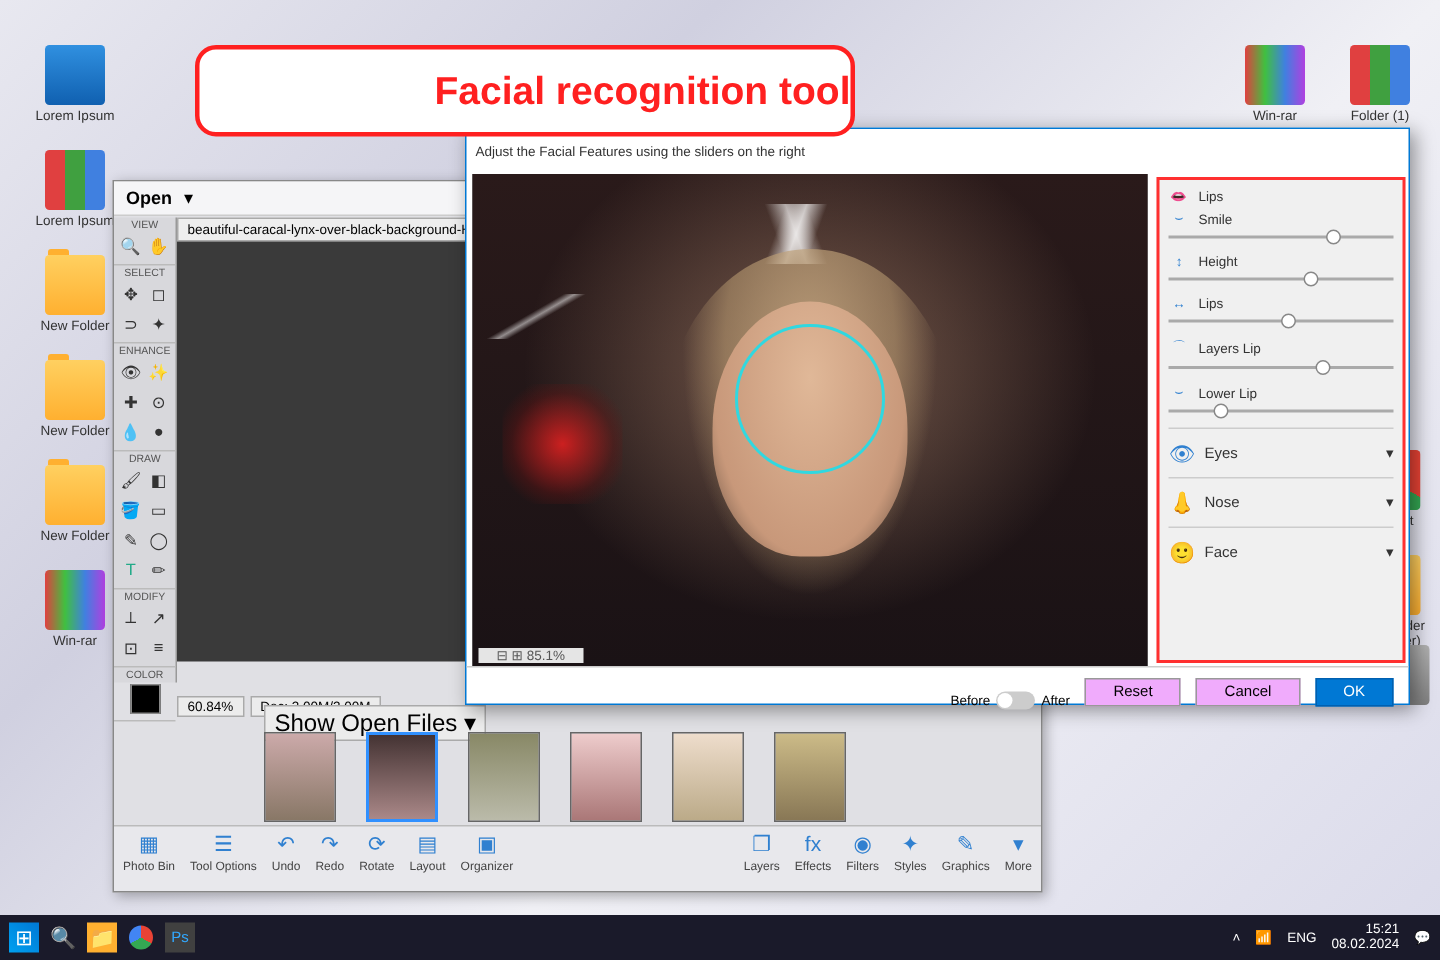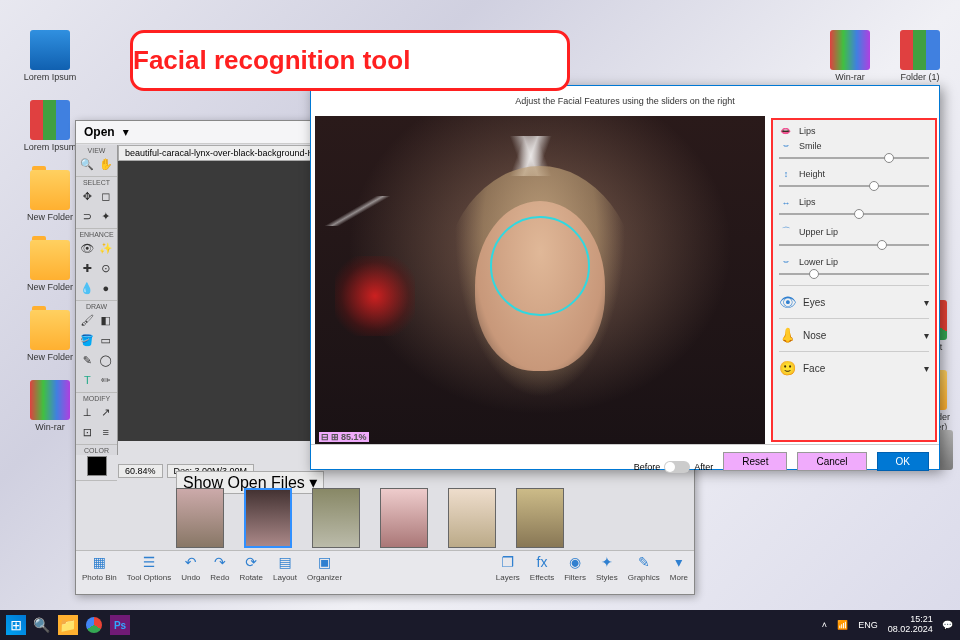--- a/index.html
+++ b/index.html
@@ -8,21 +8,21 @@
 .desktop-icon { position: absolute; width: 56px; text-align: center; font-size: 9px; color: #333; }
 .desktop-icon .ico { width: 40px; height: 40px; margin: 0 auto 2px; border-radius: 3px; }
 .ico-pc { background: linear-gradient(#3090e0, #1060b0); }
 .ico-folder { background: linear-gradient(#ffd060, #ffb030); border-radius: 2px 2px 3px 3px; position: relative; }
 .ico-folder::before { content: ''; position: absolute; top: -4px; left: 2px; width: 14px; height: 4px; background: #ffb030; border-radius: 2px 2px 0 0; }
 .ico-rar { background: linear-gradient(90deg,#e04040,#40c040,#4080e0,#b040e0); }
 .ico-books { background: linear-gradient(90deg,#e04040 33%,#40a040 33%,#40a040 66%,#4080e0 66%); }
 .ico-chrome { background: radial-gradient(circle, #fff 25%, transparent 25%), conic-gradient(#ea4335 0deg 120deg, #34a853 120deg 240deg, #4285f4 240deg 360deg); border-radius: 50%; }
 .ico-trash { background: linear-gradient(#b0b0b0, #808080); border-radius: 3px 3px 5px 5px; }
 
-.annotation { position: absolute; top: 30px; left: 130px; width: 440px; border: 3px solid #ff2020; border-radius: 14px; background: #fff; color: #ff2020; font-size: 26px; font-weight: bold; text-align: left; padding: 12px 0; z-index: 50; }
+.annotation { position: absolute; top: 30px; left: 130px; width: 440px; border: 3px solid #ff2020; border-radius: 14px; background: #fff; color: #ff2020; font-size: 26px; font-weight: bold; text-align: right; padding: 12px 0; z-index: 50; }
 
 .editor-window { position: absolute; top: 120px; left: 75px; width: 620px; height: 475px; background: #e0e0e4; border: 1px solid #888; box-shadow: 2px 2px 8px rgba(0,0,0,0.3); }
 .editor-header { background: #f5f5f7; border-bottom: 1px solid #ccc; padding: 4px 8px; font-size: 12px; display: flex; align-items: center; gap: 8px; }
 .toolbox { position: absolute; left: 0; top: 24px; width: 42px; background: #d8d8dc; border-right: 1px solid #999; height: 310px; font-size: 8px; }
 .toolbox-section { border-bottom: 1px solid #bbb; padding: 2px; }
 .toolbox-label { font-size: 7px; color: #555; text-align: center; }
 .tool-row { display: flex; justify-content: space-around; padding: 2px 0; }
 .tool-btn { width: 16px; height: 16px; display: flex; align-items: center; justify-content: center; font-size: 11px; color: #333; cursor: pointer; }
 .color-swatch { width: 20px; height: 20px; border: 1px solid #888; }
 .doc-tab { position: absolute; top: 24px; left: 42px; background: #eee; border: 1px solid #aaa; font-size: 9px; padding: 2px 6px; }
@@ -32,31 +32,31 @@
 .filmstrip { position: absolute; bottom: 46px; left: 100px; display: flex; gap: 20px; }
 .thumb { width: 48px; height: 60px; background: #888; border: 1px solid #666; position: relative; }
 .thumb.selected { border: 2px solid #3090ff; }
 .bottom-toolbar { position: absolute; bottom: 0; left: 0; right: 0; height: 44px; background: #e8e8ec; border-top: 1px solid #bbb; display: flex; justify-content: space-between; padding: 2px 6px; }
 .bt-group { display: flex; gap: 10px; }
 .bt-btn { display: flex; flex-direction: column; align-items: center; font-size: 8px; color: #444; gap: 2px; cursor: pointer; }
 .bt-icon { width: 18px; height: 18px; display: flex; align-items: center; justify-content: center; font-size: 14px; color: #3080d0; }
 
 .facial-window { position: absolute; top: 85px; left: 310px; width: 630px; height: 385px; background: #fff; border: 1px solid #0078d4; box-shadow: 3px 3px 12px rgba(0,0,0,0.4); z-index: 20; }
 .facial-title { background: #0078d4; color: #fff; font-size: 10px; padding: 3px 6px; }
-.facial-hint { font-size: 9px; padding: 10px 6px; color: #333; text-align: center; }
+.facial-hint { font-size: 9px; padding: 10px 6px; color: #333; }
 .facial-body { display: flex; height: 328px; }
 .face-canvas { flex: 1; background: #1a1a1a; position: relative; margin: 0 4px; }
 .face-bg { position: absolute; inset: 0; background: radial-gradient(ellipse at 50% 40%, rgba(255,200,160,0.4), transparent 60%), linear-gradient(180deg, #2a1a1a 0%, #1a1215 100%); }
 .face-lines { position: absolute; top: 20px; left: 0; right: 0; height: 40px; background: linear-gradient(110deg, transparent 45%, rgba(255,255,255,0.7) 48%, transparent 51%), linear-gradient(70deg, transparent 45%, rgba(255,255,255,0.6) 48%, transparent 51%); }
 .face-lines2 { position: absolute; top: 80px; left: 0; width: 100px; height: 30px; background: linear-gradient(150deg, transparent 40%, rgba(255,255,255,0.5) 45%, transparent 50%); }
 .face-shape { position: absolute; top: 85px; left: 50%; transform: translateX(-50%); width: 130px; height: 170px; background: radial-gradient(ellipse at 50% 30%, #e0b898 0%, #c8987a 70%, transparent 100%); border-radius: 50% 50% 45% 45%; }
 .hair { position: absolute; top: 50px; left: 50%; transform: translateX(-50%); width: 200px; height: 260px; background: radial-gradient(ellipse at 50% 25%, rgba(200,170,130,0.8) 0%, rgba(180,150,110,0.6) 40%, transparent 60%); border-radius: 50% 50% 30% 30%; }
 .red-shape { position: absolute; top: 140px; left: 20px; width: 80px; height: 80px; background: radial-gradient(circle, #cc2020 0%, rgba(100,20,20,0.4) 60%, transparent 80%); }
 .face-circle { position: absolute; top: 100px; left: 50%; transform: translateX(-50%); width: 100px; height: 100px; border: 2px solid #30d8e0; border-radius: 50%; }
-.face-zoom { position: absolute; bottom: 2px; left: 4px; font-size: 9px; color: #555; background: #f0abfc; padding: 0 2px; font-weight: bold; }
+.face-zoom { position: absolute; bottom: 2px; left: 4px; font-size: 9px; color: #555; background: #e5e5e5; padding: 0 12px; }
 
 .sliders-panel { width: 166px; border: 2px solid #ff3030; margin: 2px; padding: 6px; background: #f0f0f0; }
 .slider-group { margin-bottom: 4px; }
 .slider-label { display: flex; align-items: center; gap: 6px; font-size: 9px; color: #333; }
 .slider-icon { width: 14px; text-align: center; color: #3080d0; }
 .slider-track { width: 100%; height: 2px; background: #aaa; position: relative; margin: 6px 0 10px; }
 .slider-thumb { position: absolute; top: -4px; width: 10px; height: 10px; background: #fff; border: 1px solid #888; border-radius: 50%; }
 .cat-row { display: flex; align-items: center; justify-content: space-between; padding: 8px 0; font-size: 10px; color: #333; border-top: 1px solid #ccc; }
 .cat-icon { width: 18px; text-align: center; color: #3080d0; font-size: 14px; }
 
@@ -293,21 +293,21 @@
             <span class="slider-icon">↔</span>
             <span>Lips</span>
           </div>
         <div class="slider-track">
             <div class="slider-thumb" style="left:50%"></div>
           </div>
       </div>
       <div class="slider-group">
         <div class="slider-label">
             <span class="slider-icon">⌒</span>
-            <span>Upper Lip</span>
+            <span>Layers Lip</span>
           </div>
         <div class="slider-track">
             <div class="slider-thumb" style="left:65%"></div>
           </div>
       </div>
       <div class="slider-group">
         <div class="slider-label">
             <span class="slider-icon">⌣</span>
             <span>Lower Lip</span>
           </div>
@@ -351,21 +351,21 @@
 </div>
 
 <div class="taskbar">
   <div class="tb-left">
     <div class="tb-icon tb-start">⊞</div>
     <div class="tb-icon">🔍</div>
     <div class="tb-icon" style="background:#ffb030">📁</div>
     <div class="tb-icon">
         <div style="width:16px;height:16px;border-radius:50%;background:conic-gradient(#ea4335 0 120deg,#34a853 120deg 240deg,#4285f4 240deg)"></div>
       </div>
-    <div class="tb-icon" style="background:#701a75;color:#31a8ff;font-size:10px;font-weight:bold">Ps</div>
+    <div class="tb-icon" style="background:#404040;color:#31a8ff;font-size:10px;font-weight:normal">Ps</div>
   </div>
   <div class="tb-right">
     <span>˄</span>
     <span>📶</span>
     <span>ENG</span>
     <div class="tb-time">
       <div>15:21</div>
       <div>08.02.2024</div>
     </div>
     <span>💬</span>

